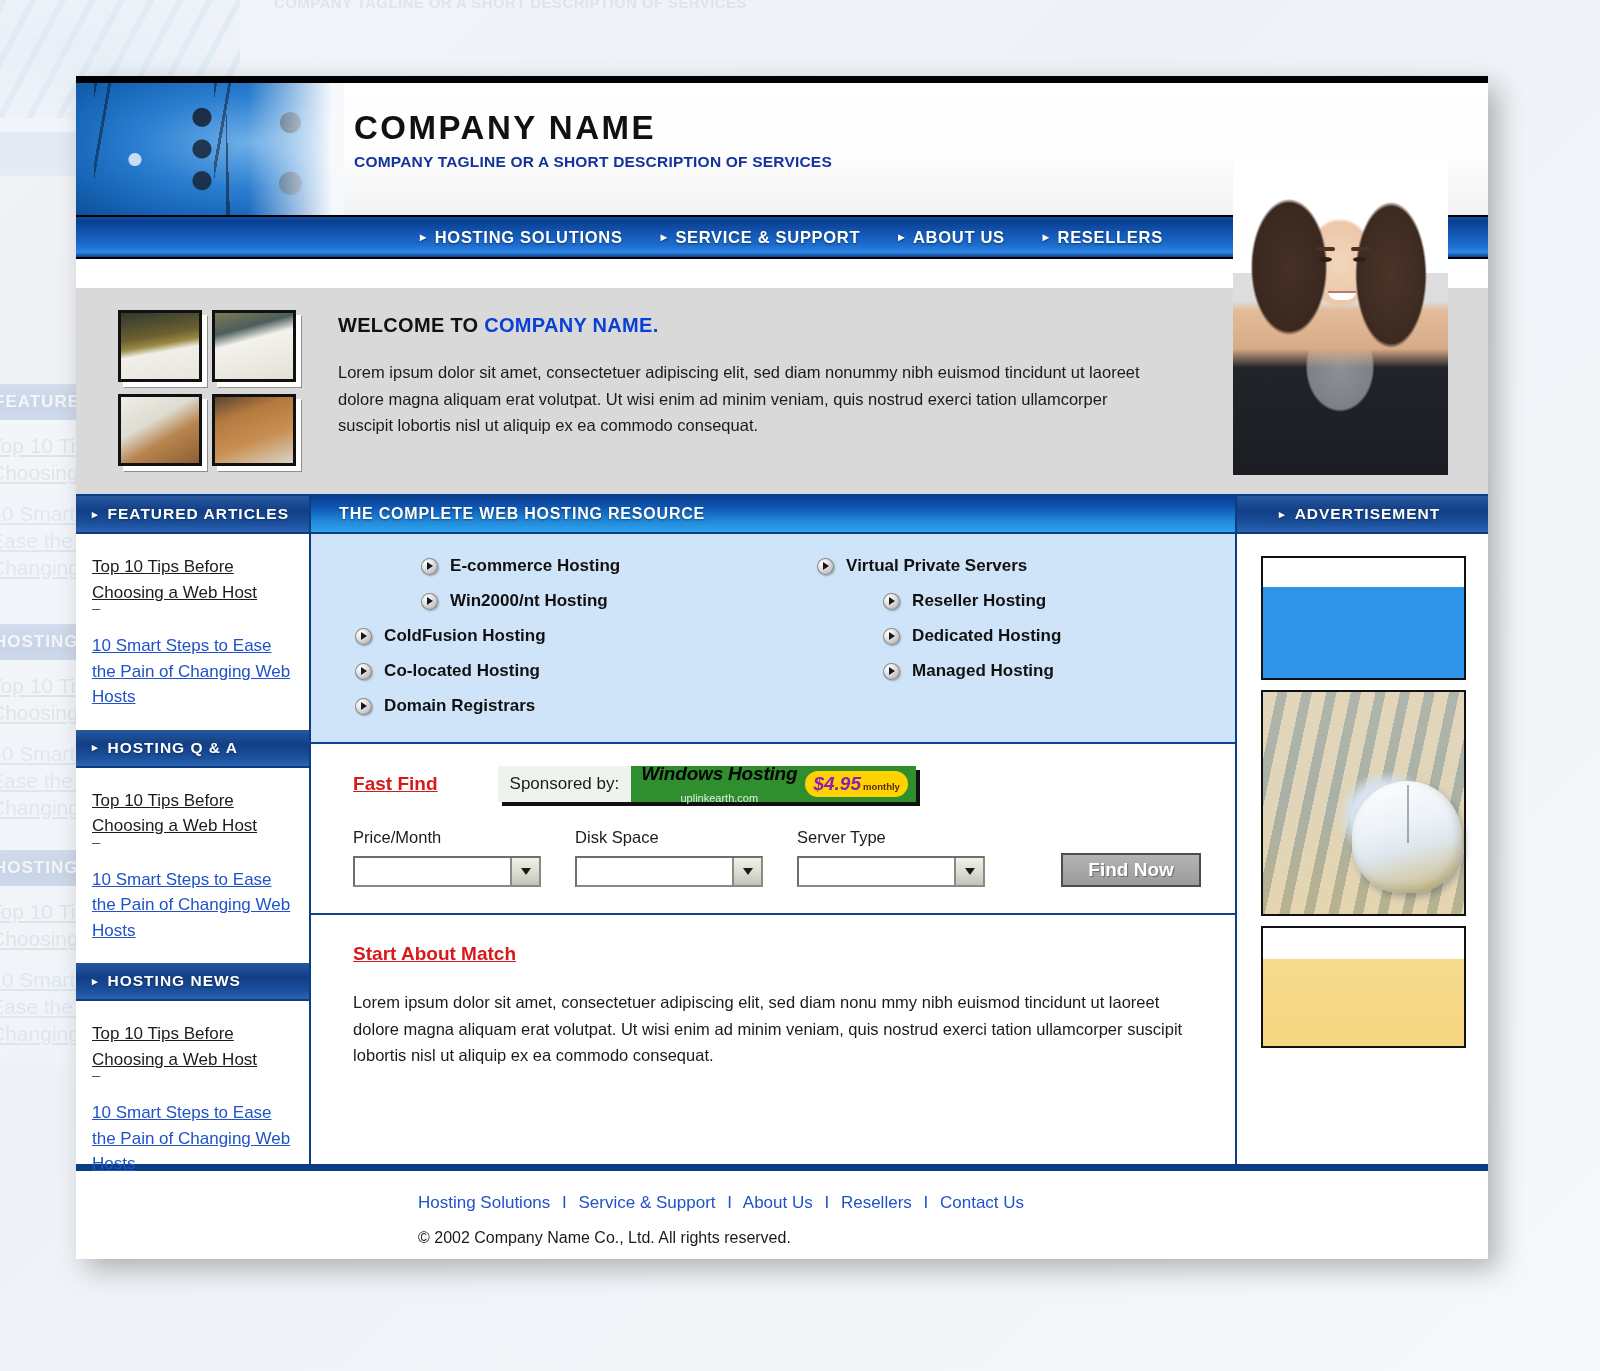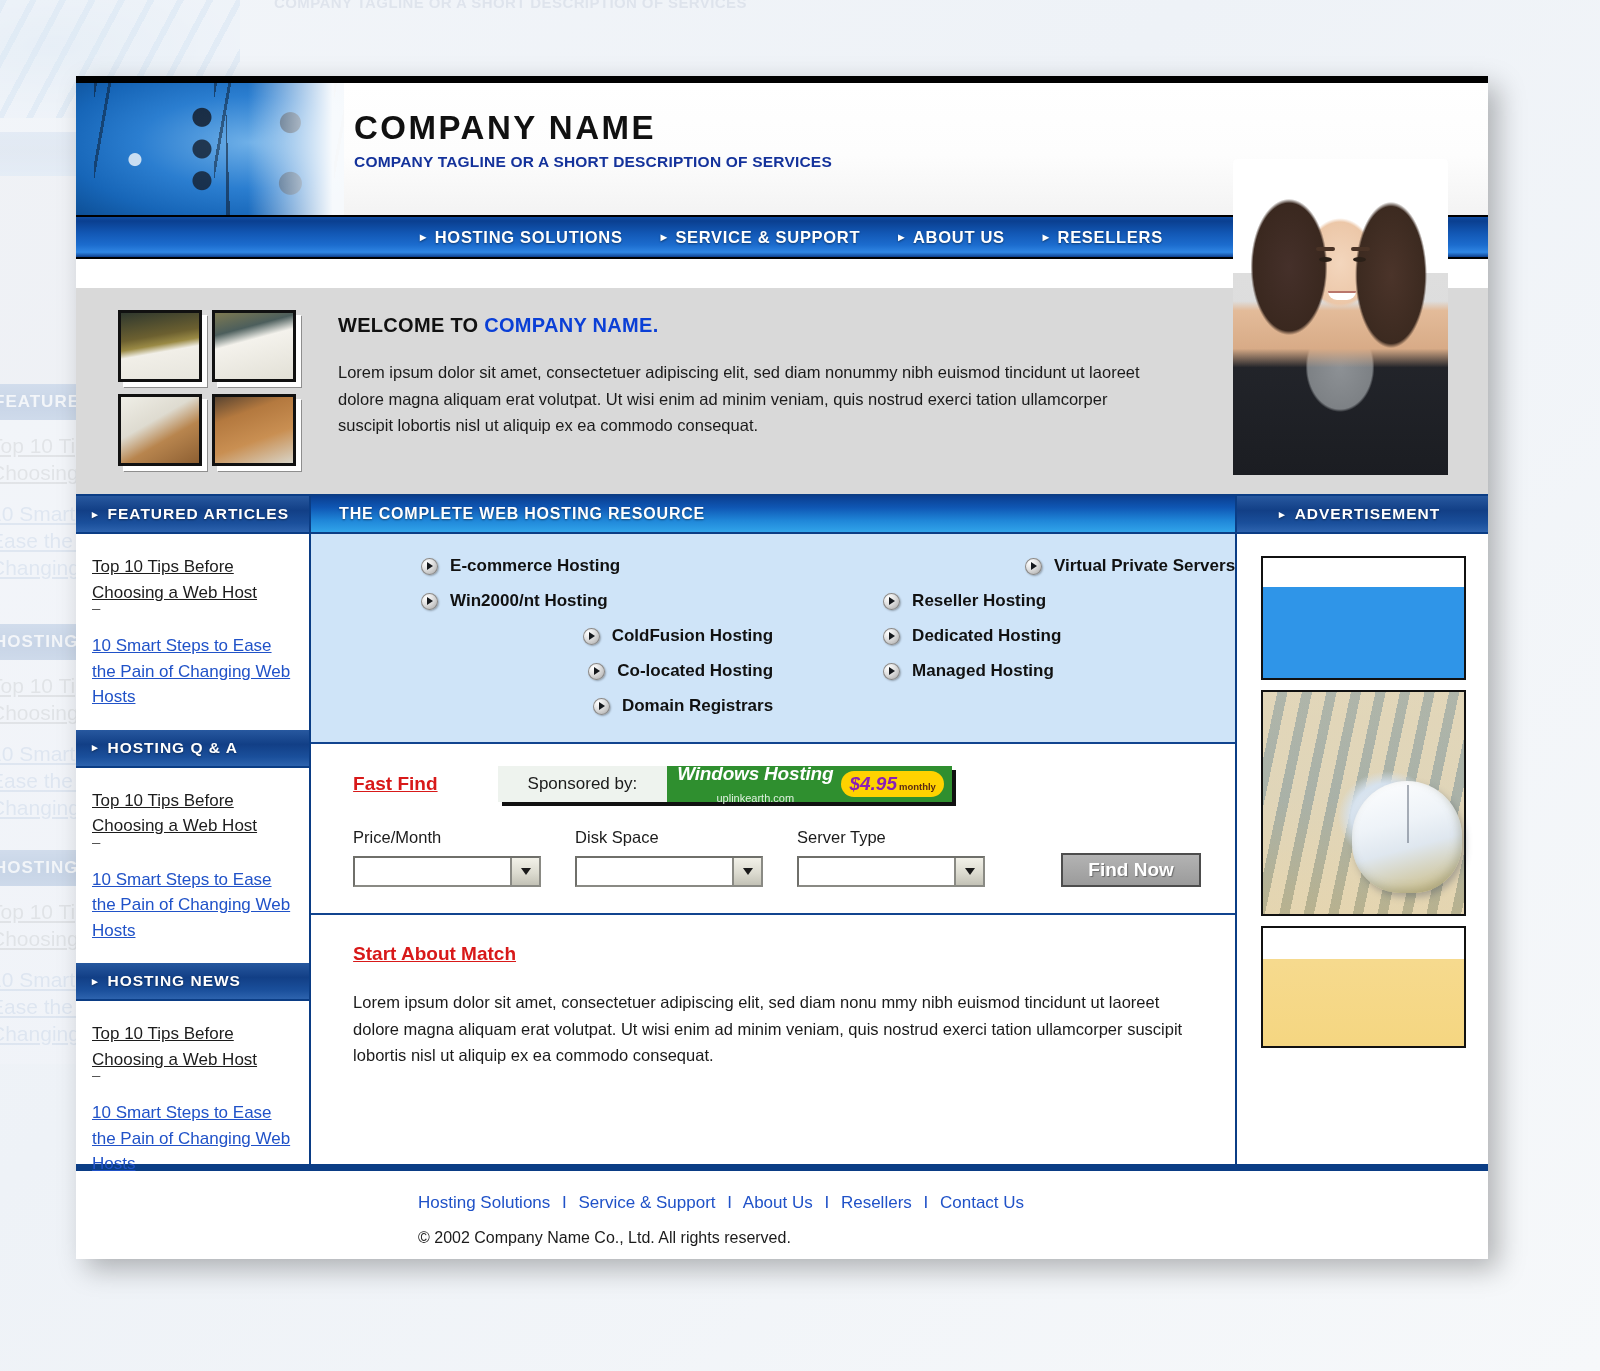--- a/index.html
+++ b/index.html
@@ -197,40 +197,40 @@
     color:#ffffff; font-size:16px; font-weight:bold; letter-spacing:.8px;
     text-shadow:0 1px 2px rgba(0,0,0,.45);
   }
   .services {
     background:#cfe4f8; padding:22px 0 26px 0;
     display:grid; grid-template-columns:1fr 1fr; row-gap:15px;
     border-bottom:2px solid #11448f;
   }
   .svc { display:flex; align-items:center; gap:12px; font-size:17px; font-weight:bold; color:#111; cursor:pointer; }
   .svc.col1 { padding-left:110px; }
-  .svc.col2 { padding-left:44px;justify-content:flex-end; }
+  .svc.col2 { padding-left:44px; }
   .bullet {
     width:17px; height:17px; border-radius:50%; flex:0 0 17px;
     background: radial-gradient(circle at 32% 28%, #ffffff 0%, #e2e2e2 38%, #9e9e9e 100%);
     box-shadow: inset 0 0 0 1px #8a8a8a, 1px 1px 2px rgba(0,0,0,.3);
     position:relative;
   }
   .bullet::after {
     content:""; position:absolute; left:6px; top:4px;
     border-left:6px solid #15181c; border-top:4.5px solid transparent; border-bottom:4.5px solid transparent;
   }
 
   .fastfind { padding:22px 34px 26px 42px; border-bottom:2px solid #11448f; position:relative; }
   .ff-row1 { display:flex; align-items:center; }
   .ff-title { font-size:19px; font-weight:bold; color:#d81919; text-decoration:underline; cursor:pointer; }
   .sponsor { margin-left:60px; display:flex; align-items:stretch; height:36px; box-shadow:4px 4px 0 #111; }
-  .sponsor-by { background:#eef3ee; color:#1b1b1b; font-size:17px; padding:0 30px; display:flex; align-items:center; }
+  .sponsor-by { background:#eef3ee; color:#1b1b1b; font-size:17px; padding:0 12px; display:flex; align-items:center; }
   .sponsor-ad { background:#2f8f2f; display:flex; align-items:center; padding:0 8px 0 10px; gap:8px; }
   .sponsor-brand { display:flex; flex-direction:column; line-height:1; }
-  .sponsor-brand .b1 { color:#ffffff; font-size:19px; font-weight:bold; font-style:italic; letter-spacing:-.2px;text-align:center; }
+  .sponsor-brand .b1 { color:#000000; font-size:19px; font-weight:bold; font-style:italic; letter-spacing:-.2px;text-align:center; }
   .sponsor-brand .b2 { color:#dff0df; font-size:11px; text-align:center; margin-top:10px; }
   .sponsor-price { background:#ffd200; border-radius:14px; padding:2px 8px; display:flex; align-items:baseline; gap:2px; }
   .sponsor-price .p1 { color:#8b1fb5; font-size:19px; font-weight:bold; font-style:italic; }
   .sponsor-price .p2 { color:#5a2a12; font-size:9.5px; font-weight:bold; }
 
   .ff-fields { margin-top:26px; display:flex; align-items:flex-end; gap:34px; }
   .field-label { font-size:16.5px; color:#1b1b1b; margin-bottom:9px; }
   .select {
     width:188px; height:31px; background:#ffffff;
     border:2px solid #8a8a84; border-top-color:#6f6f6a; border-left-color:#6f6f6a;

